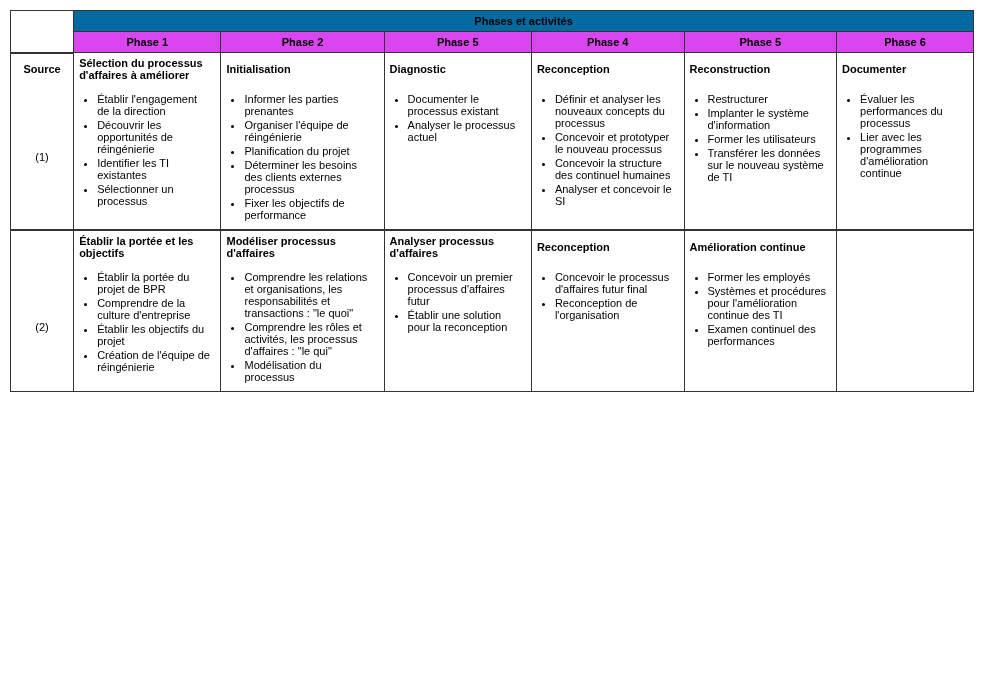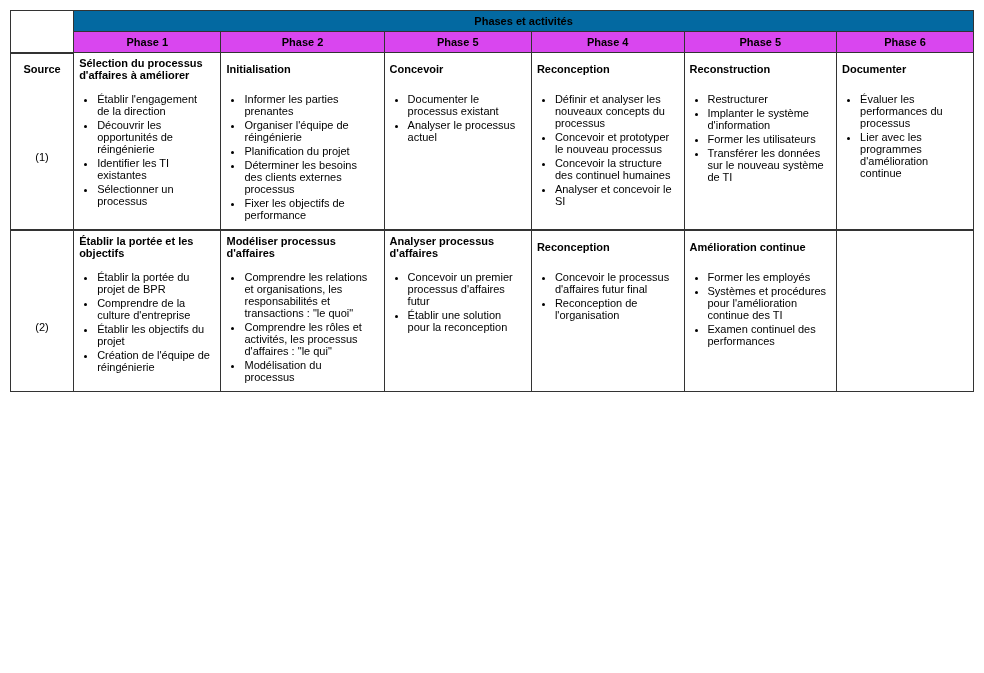--- a/index.html
+++ b/index.html
@@ -83,21 +83,21 @@
       <th class="phase-header">Phase 5</th>
       <th class="phase-header">Phase 6</th>
     </tr>
   </thead>
   <tbody>
 
     <tr>
       <td class="col-source" style="border-bottom:none; font-weight:bold;">Source</td>
       <td class="phase-name" style="border-bottom:none;"><strong>Sélection du processus d'affaires à améliorer</strong></td>
       <td class="phase-name" style="border-bottom:none;"><strong>Initialisation</strong></td>
-      <td class="phase-name" style="border-bottom:none;"><strong>Concevoir</strong></td>
+      <td class="phase-name" style="border-bottom:none;"><strong>Diagnostic</strong></td>
       <td class="phase-name" style="border-bottom:none;"><strong>Reconception</strong></td>
       <td class="phase-name" style="border-bottom:none;"><strong>Reconstruction</strong></td>
       <td class="phase-name" style="border-bottom:none;"><strong>Documenter</strong></td>
     </tr>
 
     <tr>
       <td class="source-label" style="border-top:none;">(1)</td>
       <td style="border-top:none;">
         <ul>
           <li>Établir l'engagement de la direction</li>

